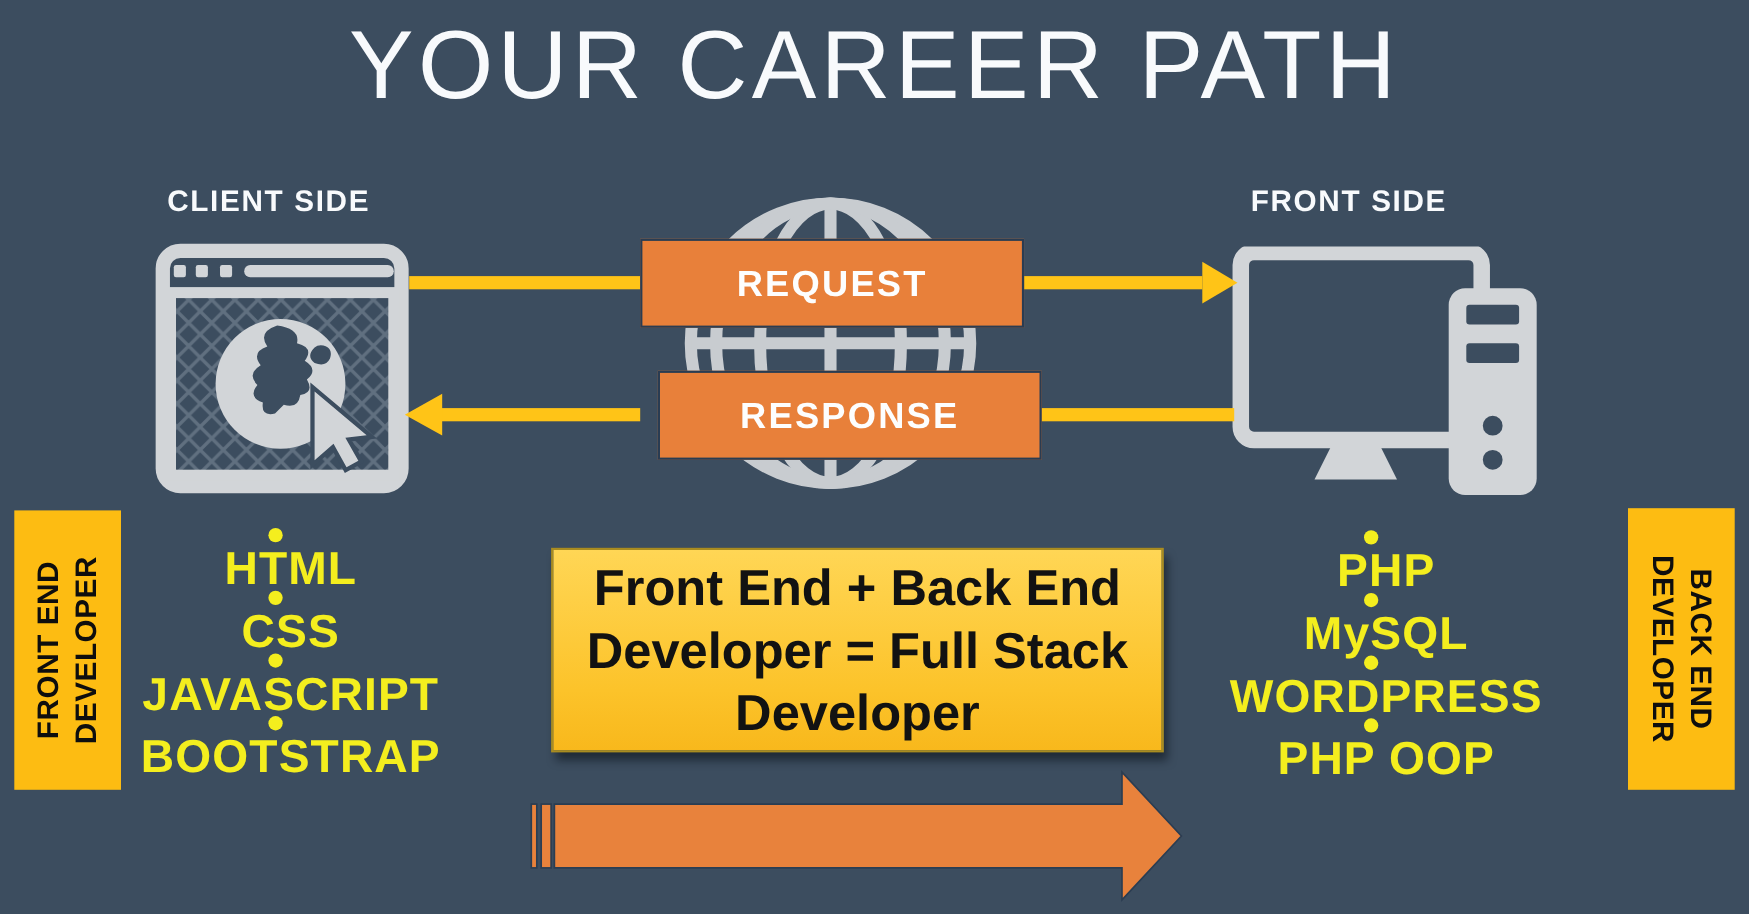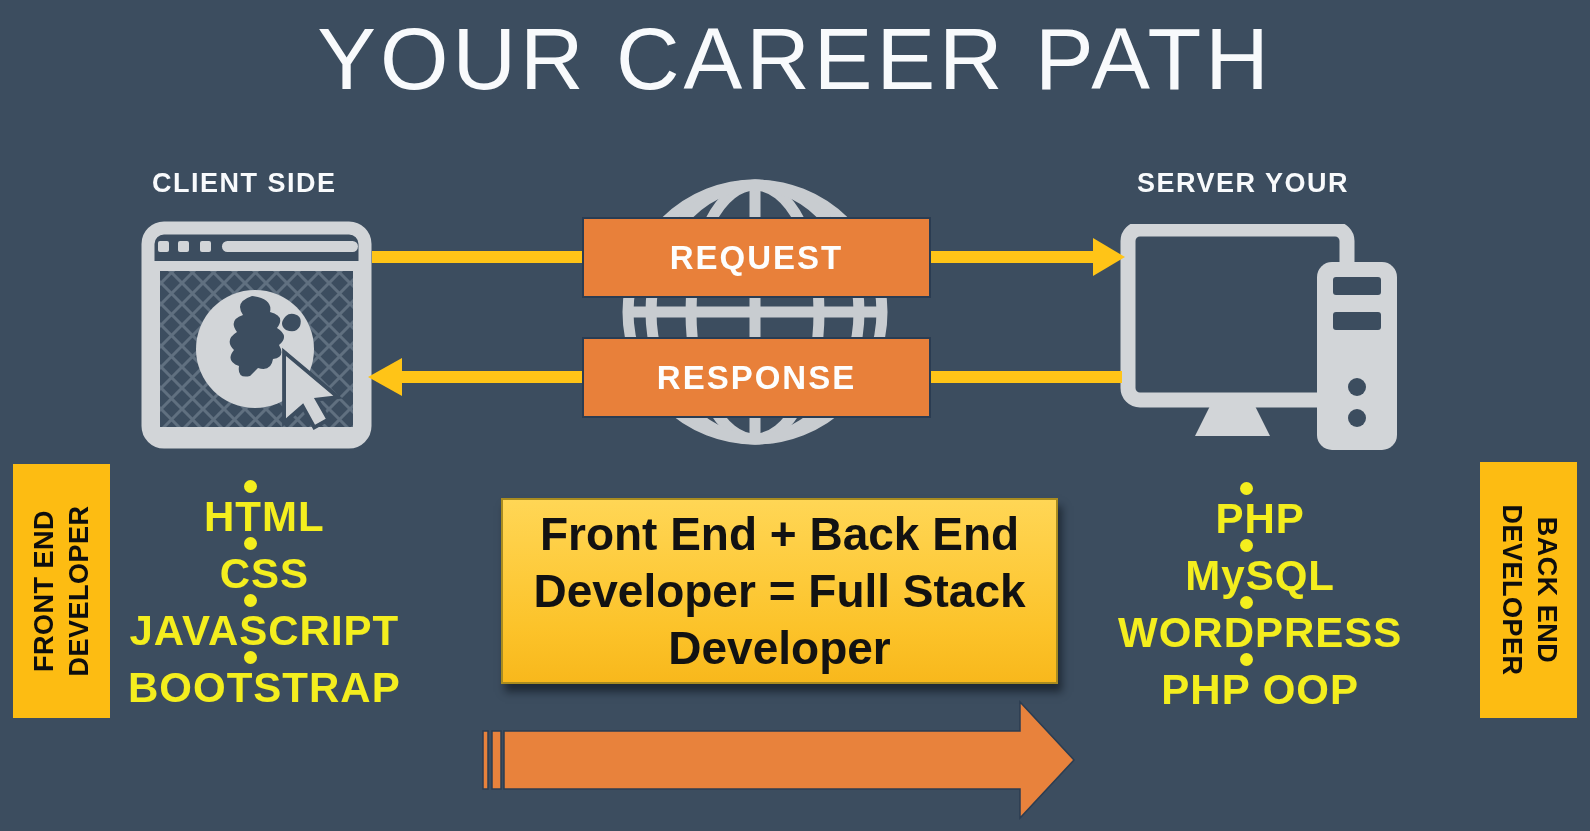--- a/index.html
+++ b/index.html
@@ -34,21 +34,21 @@
   .server-svg{left:1113px;top:224px;z-index:2;}
 
   .flow-box{
     left:582px;width:349px;height:81px;
     background:#E8803A;border:2px solid #2A3C52;box-sizing:border-box;
     display:flex;align-items:center;justify-content:center;
     color:#FDFEFE;font-size:33px;font-weight:700;letter-spacing:2px;
     z-index:4;white-space:nowrap;
   }
   .request-box{top:217px;}
-  .response-box{top:337px;}
+  .response-box{top:337px;margin-left:16px;}
 
   .yline{background:#FFC417;height:12px;z-index:3;}
   .req-left {left:372px;top:251px;width:210px;}
   .req-right{left:931px;top:251px;width:162px;}
   .resp-right{left:931px;top:371px;width:191px;}
   .resp-left {left:400px;top:371px;width:182px;}
   .yhead{width:0;height:0;z-index:3;}
   .req-head{
     left:1093px;top:238px;
     border-top:19px solid transparent;border-bottom:19px solid transparent;
@@ -104,21 +104,21 @@
   .career-arrow-svg{left:478px;top:698px;z-index:2;}
 </style>
 </head>
 <body>
 
 <div class="stage">
 
   <div class="abs title">YOUR CAREER PATH</div>
 
   <div class="abs side-heading client-heading">CLIENT SIDE</div>
-  <div class="abs side-heading server-heading">SERVER YOUR</div>
+  <div class="abs side-heading server-heading">FRONT SIDE</div>
 
   <svg class="abs globe-svg" width="276" height="276" viewBox="0 0 276 276">
     <g fill="none" stroke="#C8CCD0" stroke-width="11">
       <circle cx="138" cy="138" r="127"></circle>
       <line x1="138" y1="11" x2="138" y2="265"></line>
       <ellipse cx="138" cy="138" rx="64" ry="127"></ellipse>
       <ellipse cx="138" cy="138" rx="104" ry="127"></ellipse>
       <line x1="12" y1="138" x2="264" y2="138"></line>
     </g>
   </svg>

